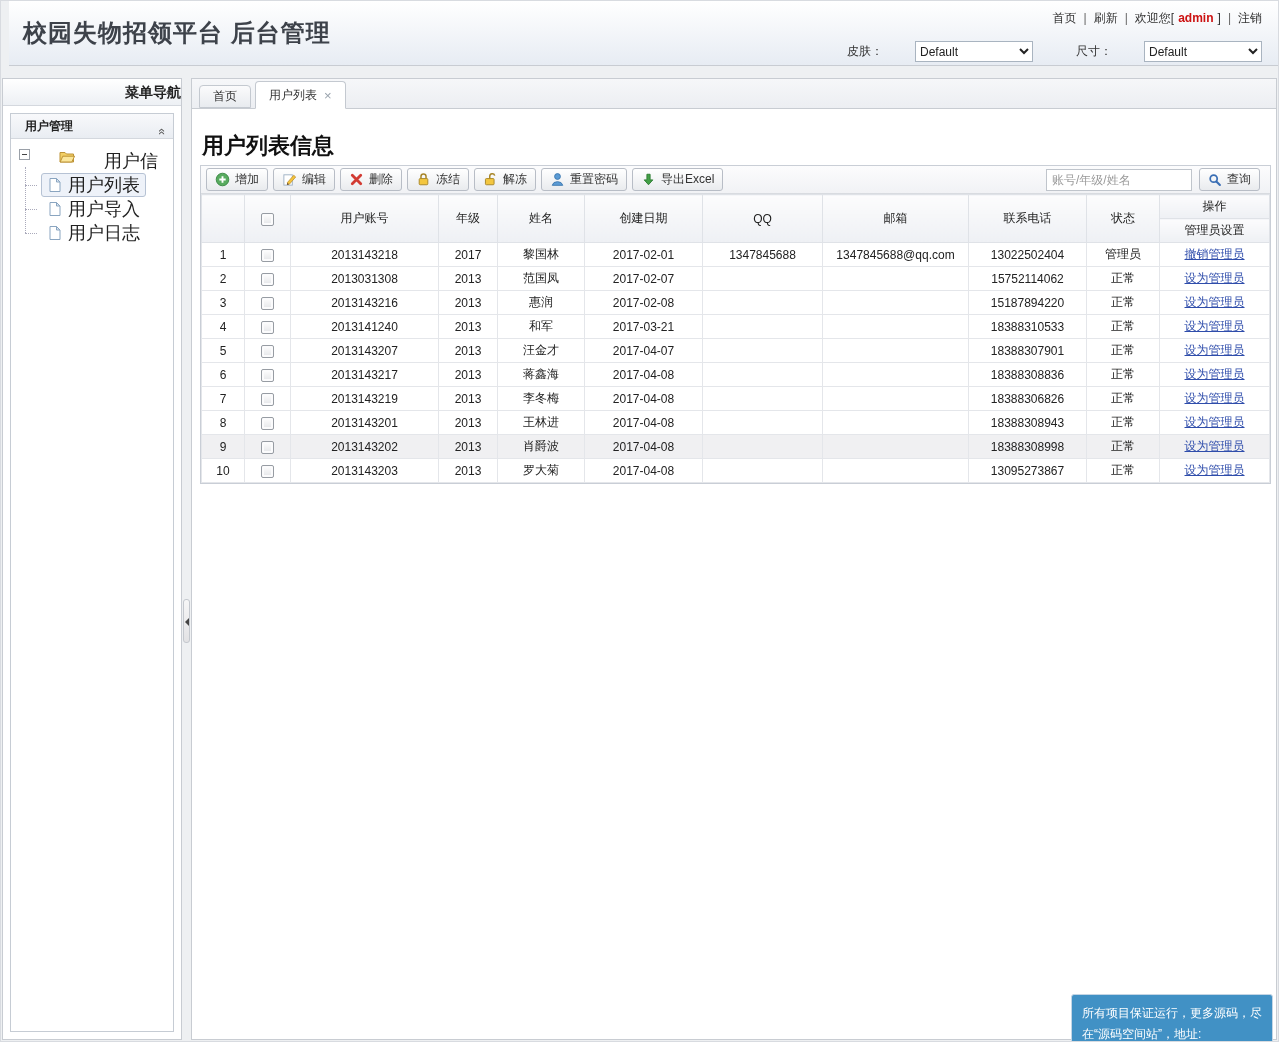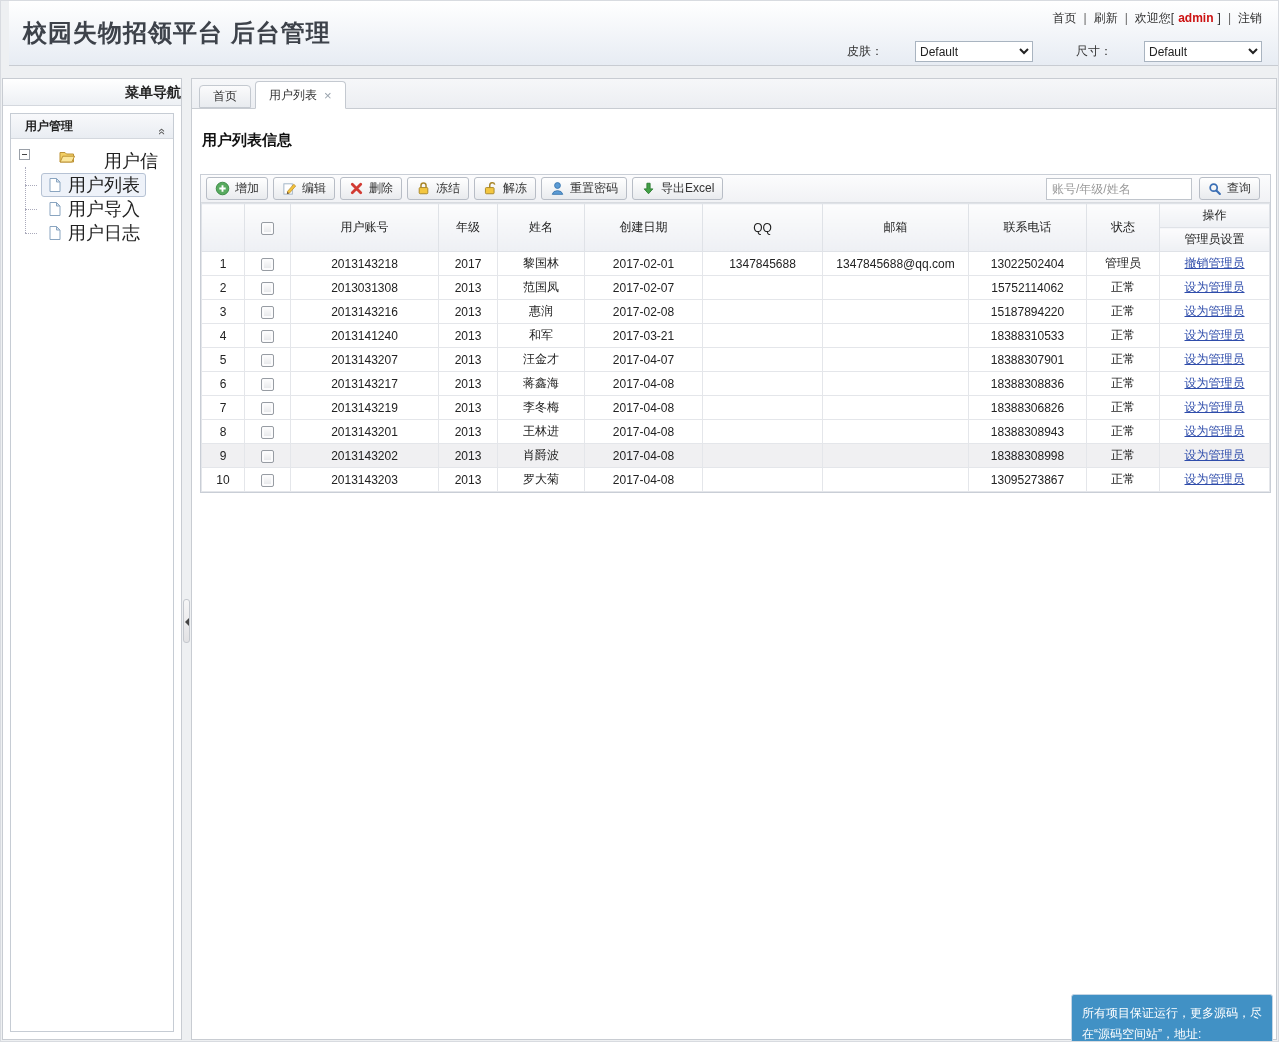--- a/index.html
+++ b/index.html
@@ -49,21 +49,21 @@
 
   
   .main{position:absolute;left:190px;top:77px;right:1px;bottom:1px;background:#fff;border:1px solid #c8ccd2;overflow:hidden;}
   .tabs-bar{display:flex;align-items:flex-end;height:30px;background:linear-gradient(#f6f7f9,#eceef2);border-bottom:1px solid #c8ccd2;padding-left:7px;}
   .tab{display:inline-flex;align-items:center;height:23px;padding:0 13px;margin-right:4px;border:1px solid #c4c9d0;border-radius:4px 4px 0 0;
        background:linear-gradient(#fbfbfc,#e8ebef);font-size:12px;color:#333;cursor:pointer;position:relative;}
   .tab.active{height:28px;background:#fff;margin-bottom:-1px;border-bottom:1px solid #fff;z-index:2;}
   .tab-close{margin-left:7px;color:#98a2ac;font-size:13px;line-height:1;cursor:pointer;}
 
   .content{padding:6px 8px;}
-  .page-title{font-size:15px;font-weight:bold;color:#111;margin:16px 0 24px 2px;}
+  .page-title{font-size:22px;font-weight:bold;color:#111;margin:16px 0 4px 2px;}
 
   .grid{width:1071px;border:1px solid #c9ced6;background:#fff;}
   .gtoolbar{display:flex;align-items:center;height:28px;padding:0 5px;background:linear-gradient(#fcfcfd,#f1f2f5);border-bottom:1px solid #d8dbe0;}
   .btn{display:inline-flex;align-items:center;gap:5px;height:23px;padding:0 8px;margin-right:5px;border:1px solid #b8bdc6;border-radius:3px;
        background:linear-gradient(#ffffff,#e9ebee);font-size:12px;color:#333;cursor:pointer;white-space:nowrap;}
   .btn svg{flex:0 0 auto;}
   .btn.gap{}
   .searchbox{margin-left:auto;display:flex;align-items:center;margin-right:5px;}
   .searchbox input{width:146px;height:22px;border:1px solid #c0c5cc;padding:2px 5px;font-size:12px;color:#333;margin-right:7px;background:#fff;}
   .searchbox input::placeholder{color:#999;}

